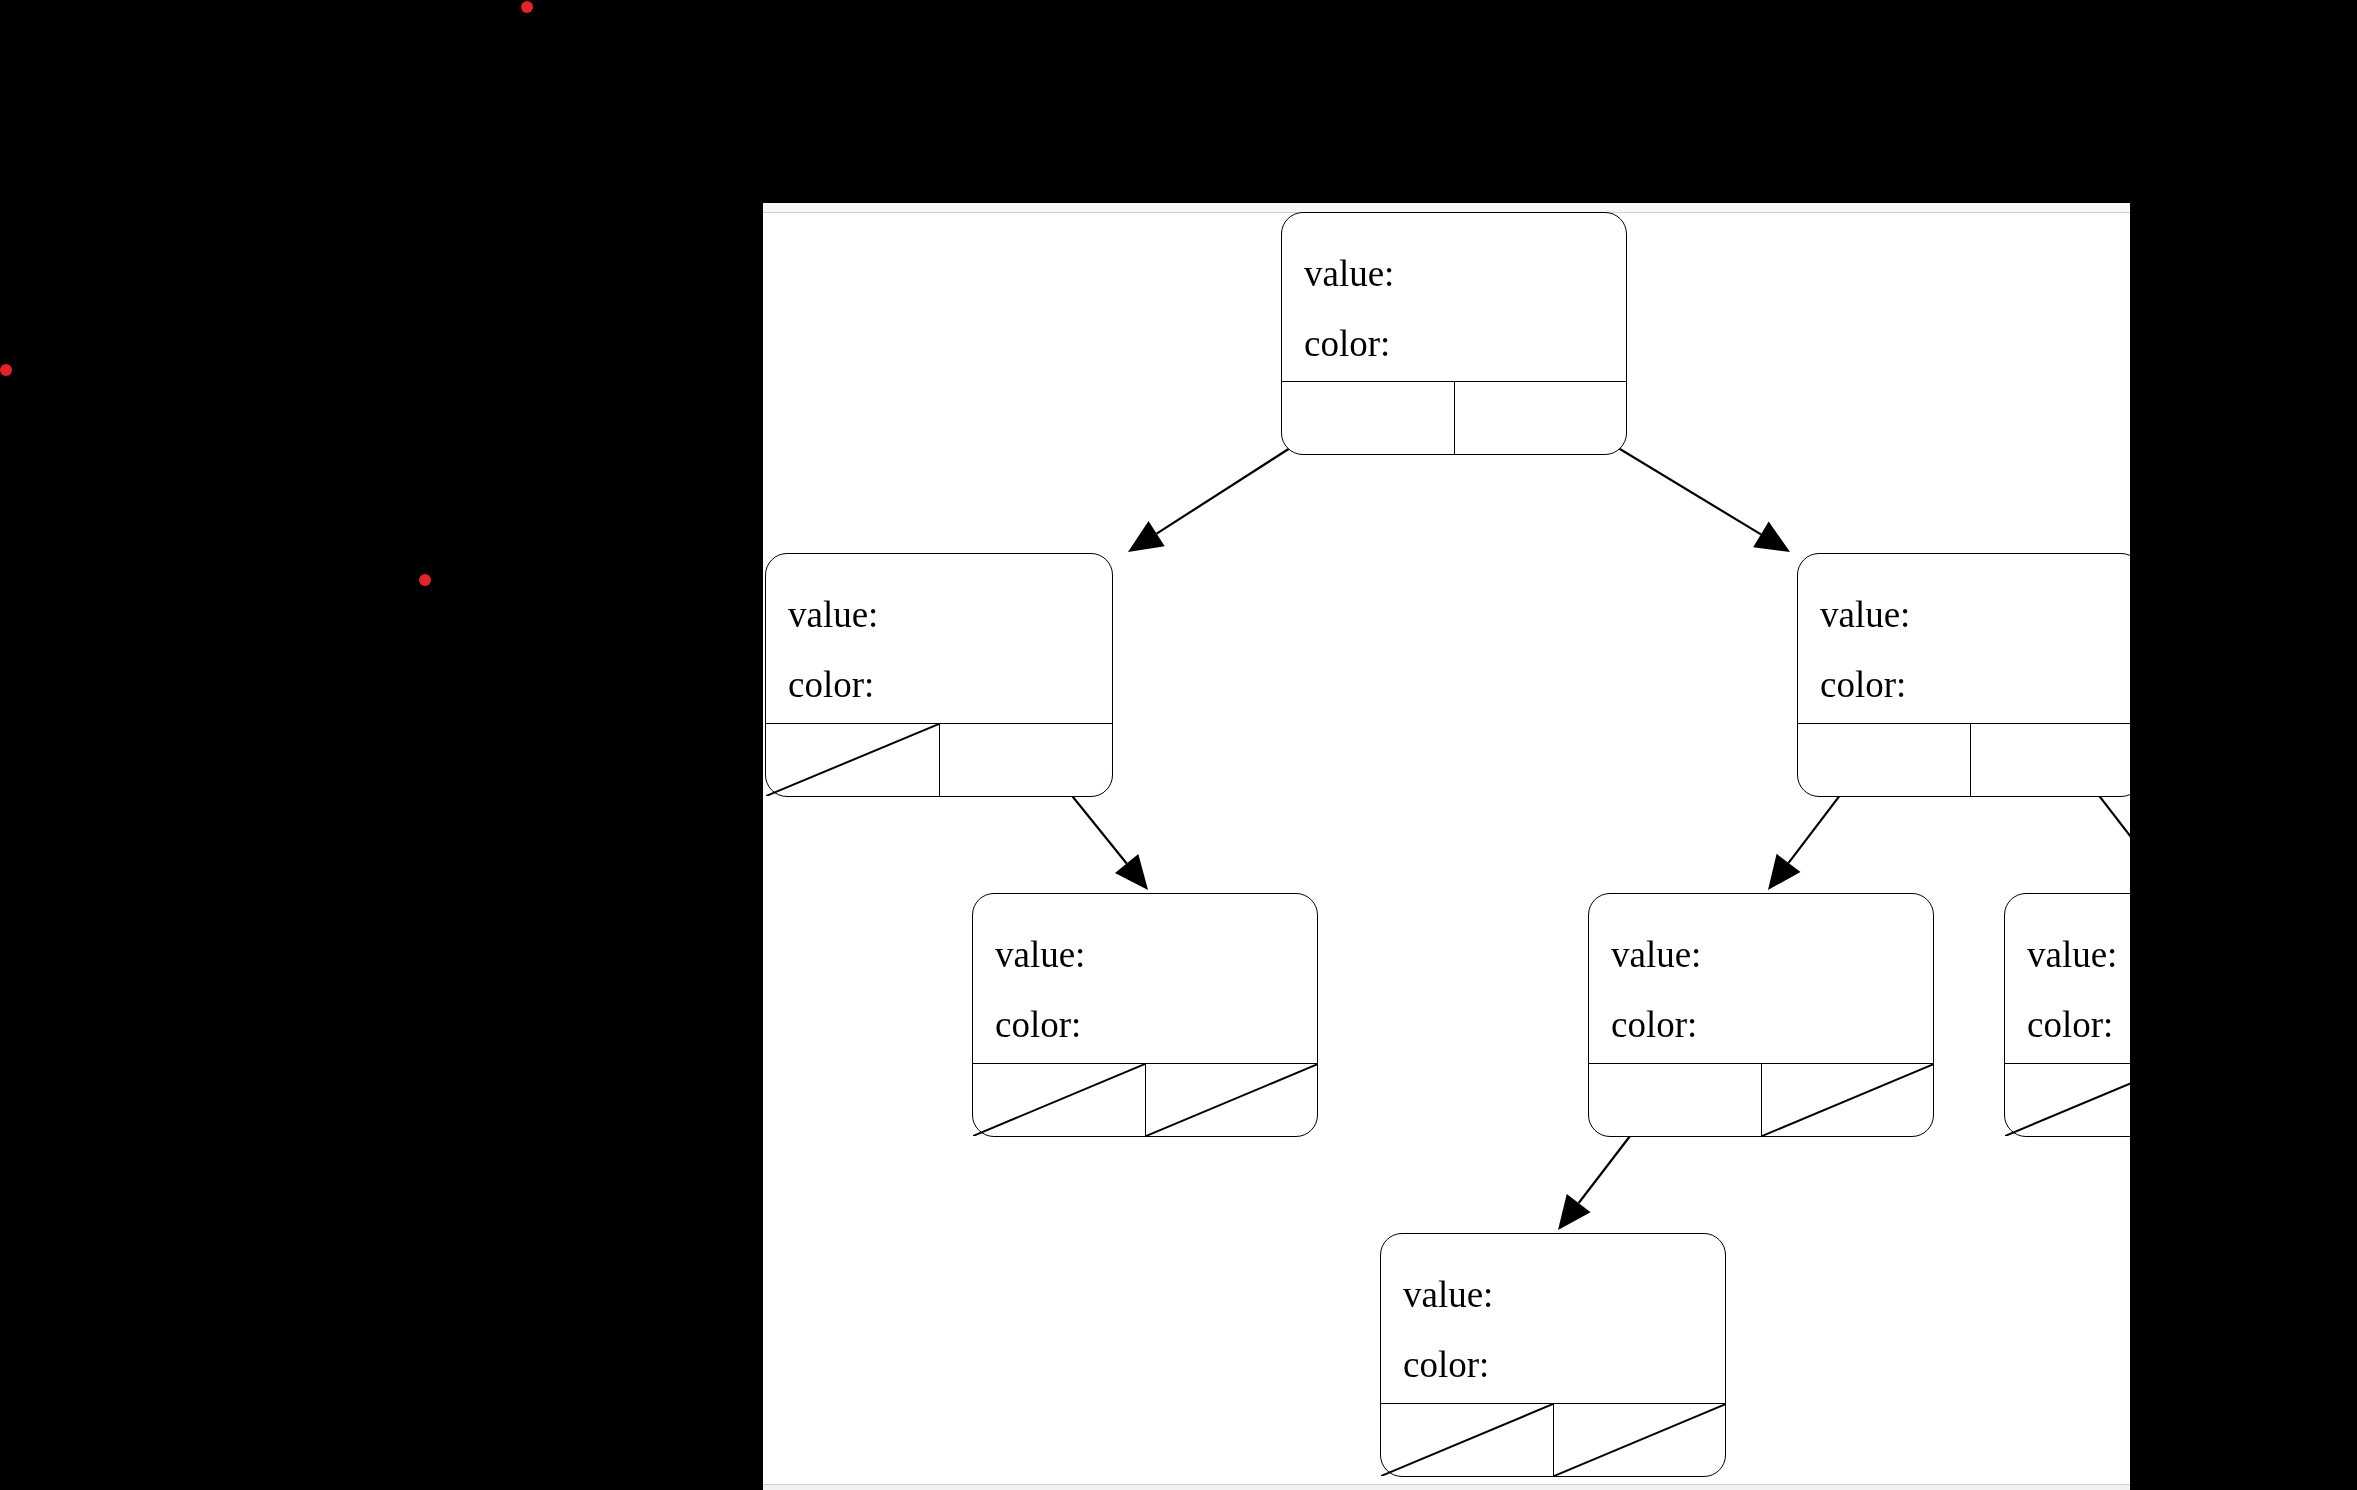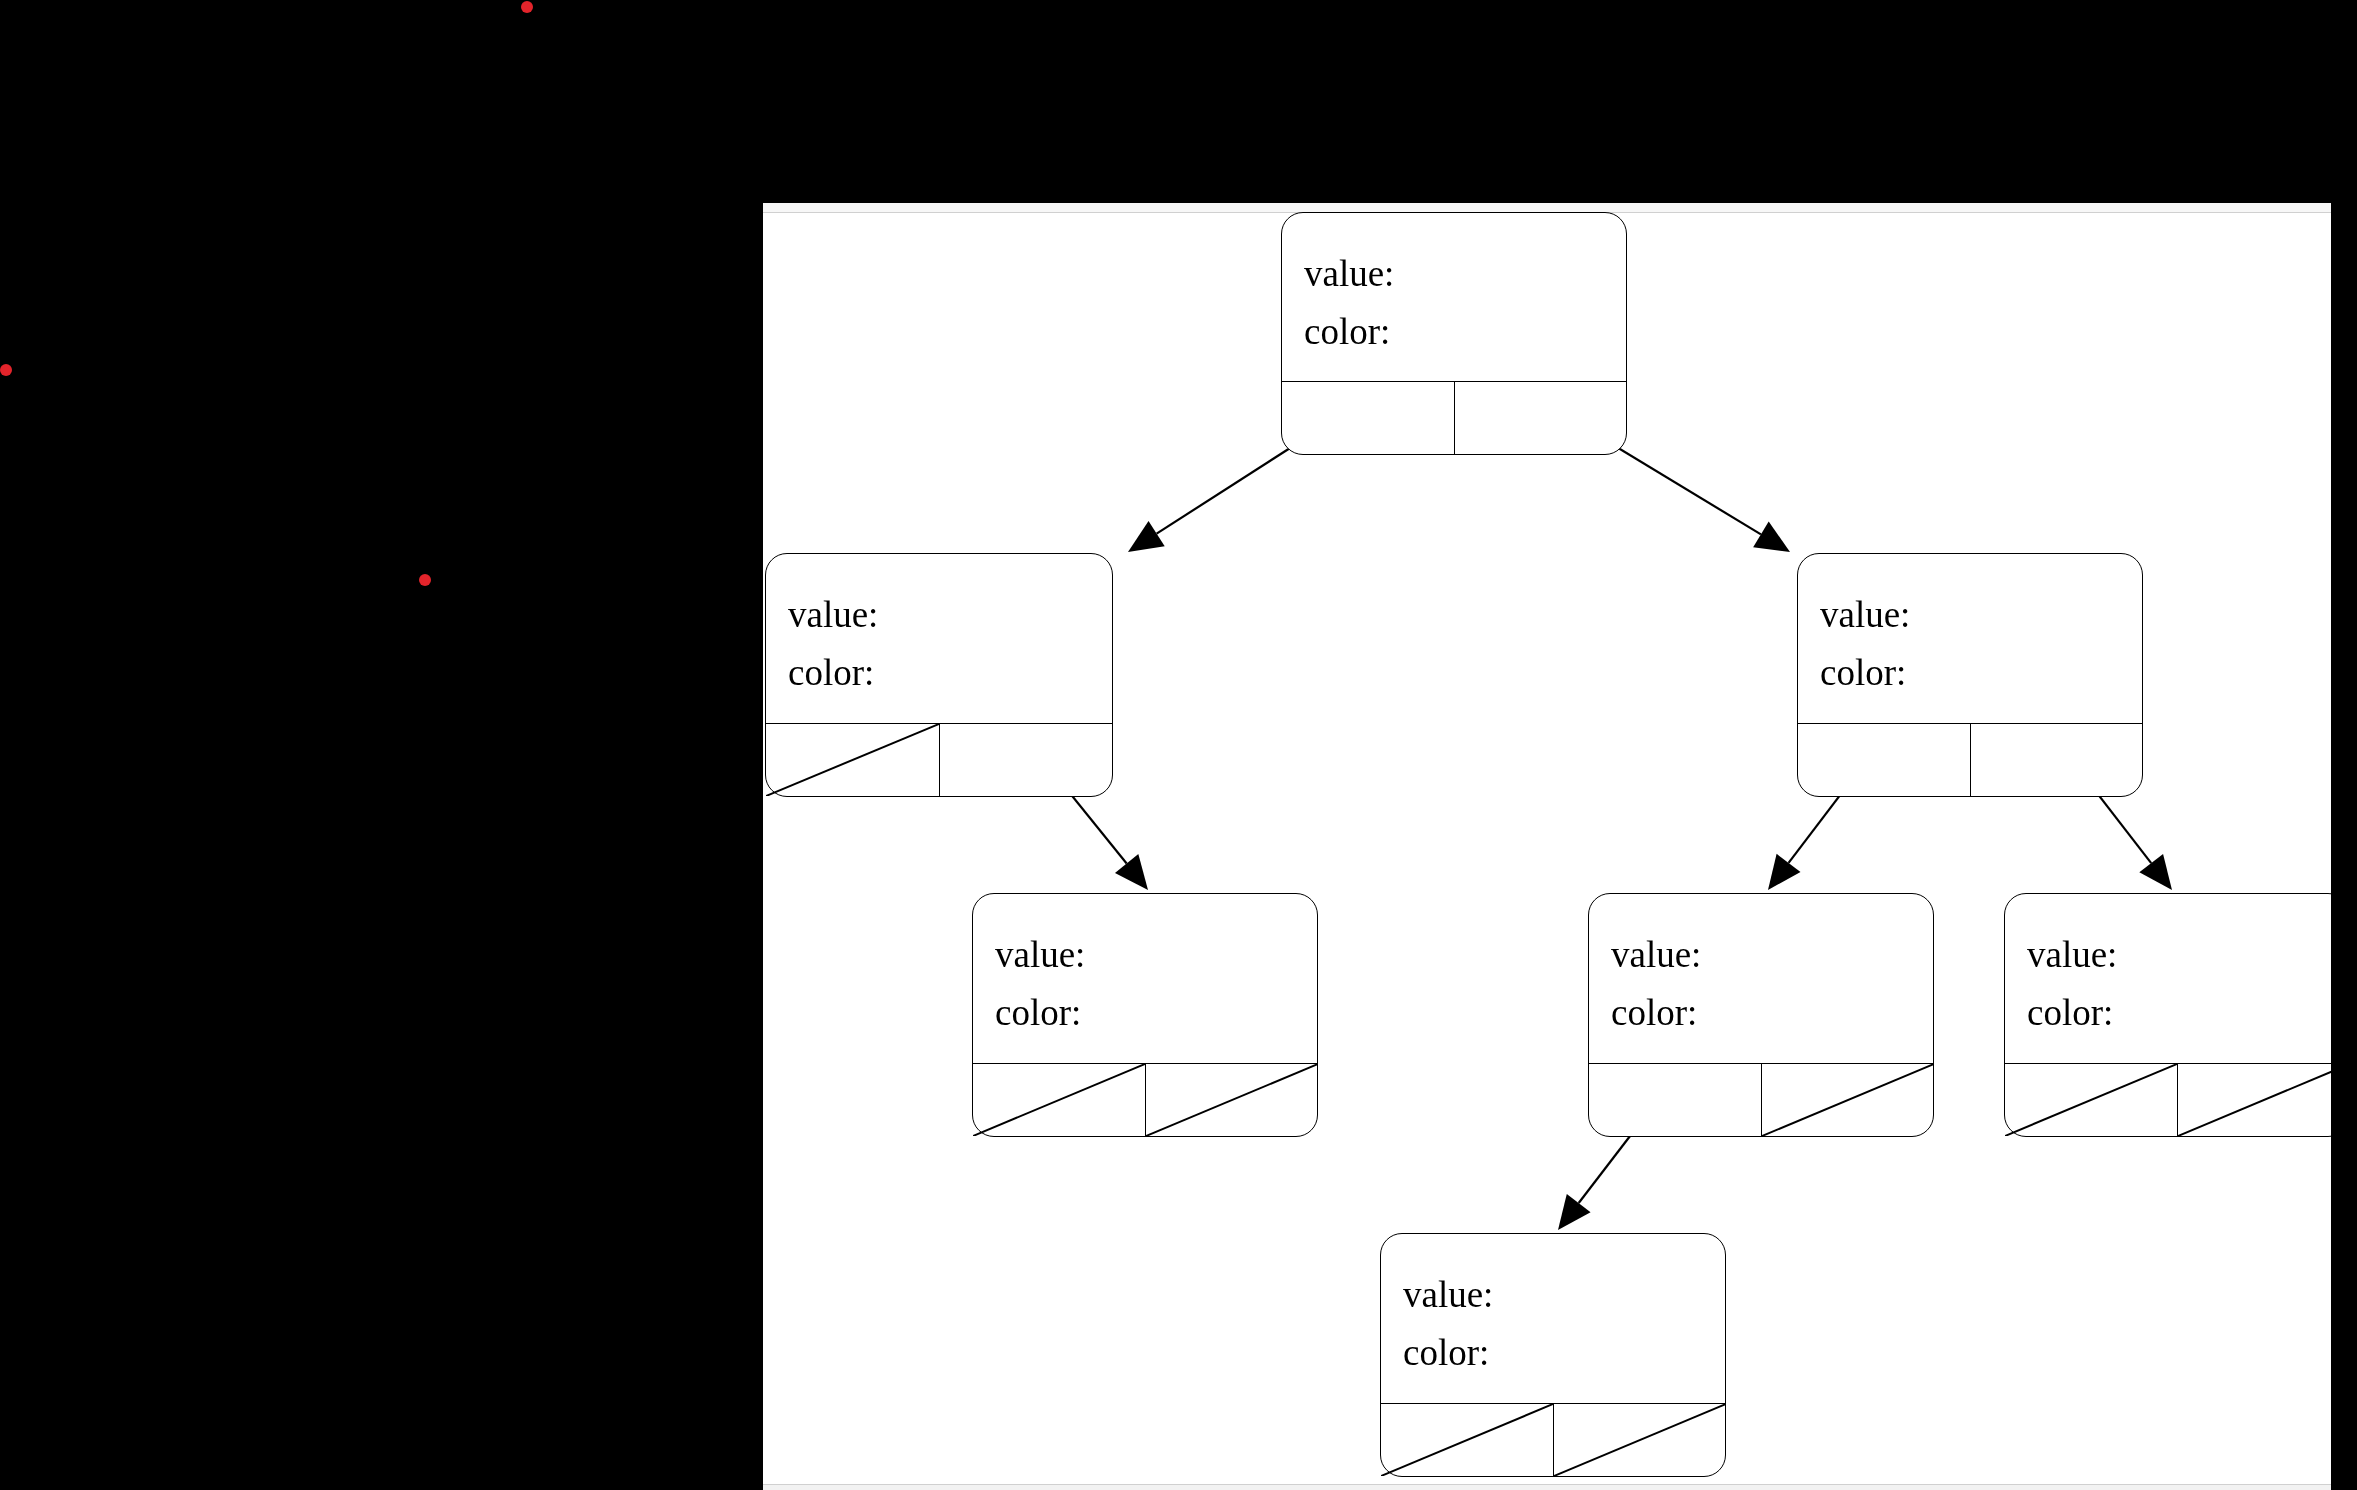--- a/index.html
+++ b/index.html
@@ -76,21 +76,21 @@
   }
   .node .field {
     position: absolute;
     left: 22px;
     font-size: 37px;
     line-height: 37px;
     color: #000000;
     white-space: nowrap;
   }
   .node .field.f-value { top: 42px; }
-  .node .field.f-color { top: 100px; }
+  .node .field.f-color { top: 112px; }
 
   
   .node .ptrbar {
     position: absolute;
     left: 0; right: 0;
     bottom: 0;
     height: 72px;
     border-top: 1.8px solid #000000;
   }
   .node .ptrcell {
@@ -104,21 +104,21 @@
   .node .ptrcell .nullslash {
     position: absolute;
     left: 0; top: 0;
     width: 100%;
     height: 100%;
   }
 </style>
 </head>
 <body>
 
-<div id="screen" style="width: 2331px; height: 1490px; background: rgb(0, 0, 0);">
+<div id="screen" style="width: 2130px; height: 1490px; background: rgb(0, 0, 0);">
 
   <div id="markers">
       <div class="dot" style="left: 521px; top: 1px; width: 12px; height: 12px; background: rgb(227, 36, 43);"></div>
       <div class="dot" style="left: 0px; top: 364px; width: 12px; height: 12px; background: rgb(227, 36, 43);"></div>
       <div class="dot" style="left: 419px; top: 574px; width: 12px; height: 12px; background: rgb(227, 36, 43);"></div>
     </div>
 
   <div id="canvas" style="left: 763px; top: 203px; width: 1594px; height: 1287px; background: rgb(255, 255, 255);">
     <div class="canvas-topstrip" style="background: rgb(247, 247, 247);"></div>
     <div class="canvas-rightrule" style="left: 1582px; background: rgb(201, 201, 201);"></div>

